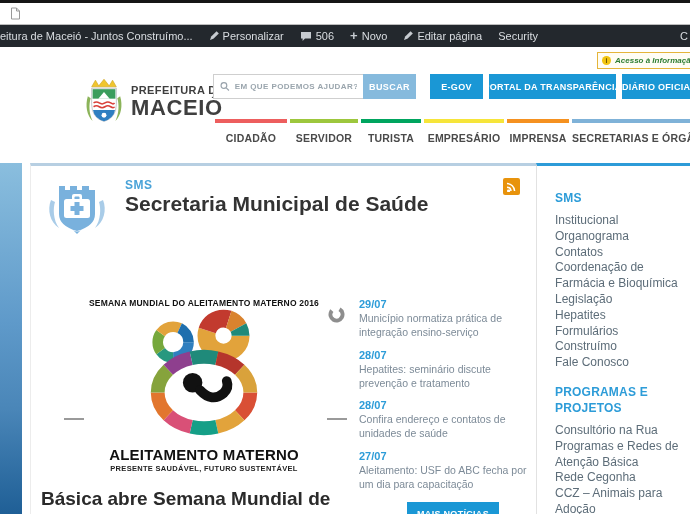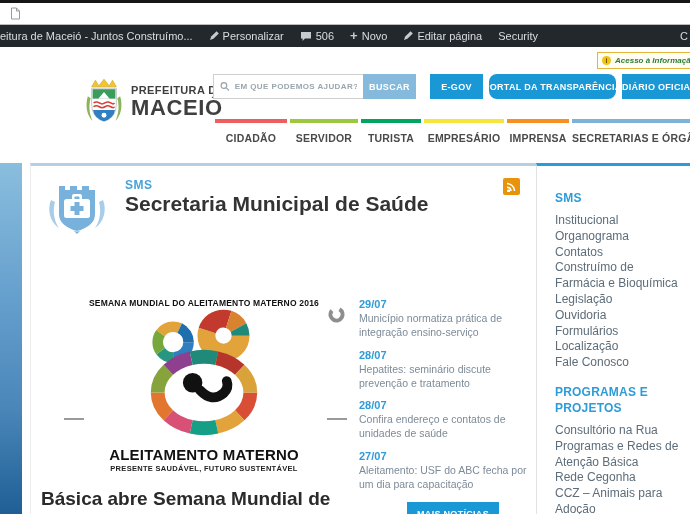--- a/index.html
+++ b/index.html
@@ -40,21 +40,21 @@
   .search-input-wrap input { border:none; outline:none; width:100%; font-size:8px; font-weight:bold;
                              letter-spacing:.4px; color:#6e7a84; font-family:"Liberation Sans",sans-serif; }
   .search-input-wrap input::placeholder { color:#9aa5ad; }
   .btn-buscar { width:53px; background:#86badd; color:#fff; border:none; font-size:9px; font-weight:bold;
                 letter-spacing:.4px; cursor:pointer; font-family:"Liberation Sans",sans-serif; }
 
   .quick-buttons { position:absolute; left:430px; top:27px; display:flex; gap:6px; }
   .qbtn { height:25px; background:#1a97d5; color:#fff; border:none; font-size:9px; font-weight:bold;
           letter-spacing:.3px; display:flex; align-items:center; justify-content:center; cursor:pointer;
           white-space:nowrap; font-family:"Liberation Sans",sans-serif; }
-  .qbtn.b0 { width:53px; } .qbtn.b1 { width:127px;border-radius:8px; } .qbtn.b2 { width:74px; }
+  .qbtn.b0 { width:53px; } .qbtn.b1 { width:127px; } .qbtn.b2 { width:74px; }
 
   .main-nav { position:absolute; left:215px; top:72px; display:flex; gap:3px; }
   .nav-item { border-top:4px solid #ccc; padding-top:9px; text-align:center; font-size:10.5px;
               font-weight:bold; color:#4a4a4a; letter-spacing:.2px; cursor:pointer; white-space:nowrap; }
   .nav-item.n0 { width:72px; } .nav-item.n1 { width:68px; } .nav-item.n2 { width:60px; }
   .nav-item.n3 { width:80px; } .nav-item.n4 { width:62px; } .nav-item.n5 { width:127px; }
 
   
   .bg-strip { position:absolute; left:0; top:163px; width:22px; height:351px;
               background:linear-gradient(180deg,#8abede 0%,#5f9aca 45%,#4a86b8 70%,#1f5f96 100%); }
@@ -279,25 +279,25 @@
       </div>
       <button class="btn-more">MAIS NOTÍCIAS</button>
     </div>
   </div>
 
   <aside class="sidebar">
     <div class="sb-h">SMS</div>
     <a class="sb-link">Institucional</a>
     <a class="sb-link">Organograma</a>
     <a class="sb-link">Contatos</a>
-    <a class="sb-link">Construímo de Farmácia e Bioquímica</a>
+    <a class="sb-link">Coordenação de Farmácia e Bioquímica</a>
     <a class="sb-link">Legislação</a>
-    <a class="sb-link">Ouvidoria</a>
+    <a class="sb-link">Hepatites</a>
     <a class="sb-link">Formulários</a>
-    <a class="sb-link">Localização</a>
+    <a class="sb-link">Construímo</a>
     <a class="sb-link">Fale Conosco</a>
 
     <div class="sb-h mt">PROGRAMAS E PROJETOS</div>
     <a class="sb-link">Consultório na Rua</a>
     <a class="sb-link">Programas e Redes de Atenção Básica</a>
     <a class="sb-link">Rede Cegonha</a>
     <a class="sb-link">CCZ – Animais para Adoção</a>
 
   </aside>
 

